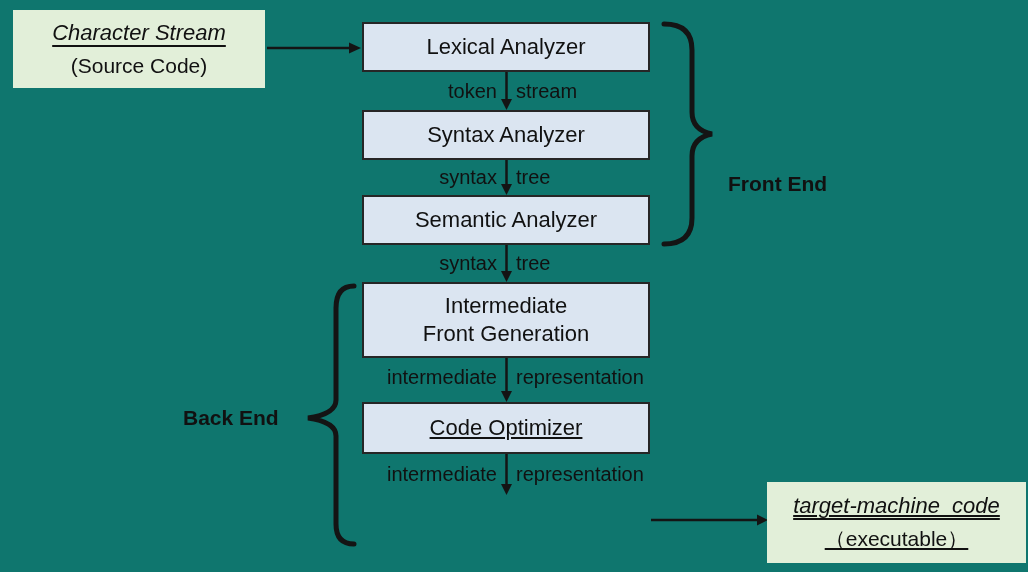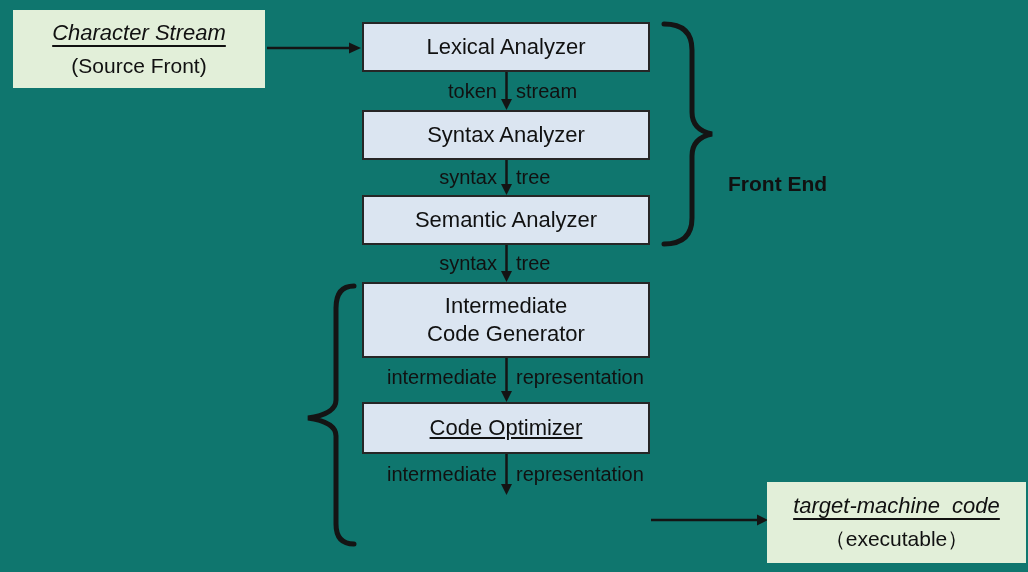--- a/index.html
+++ b/index.html
@@ -40,21 +40,21 @@
     text-decoration: underline;
     text-decoration-thickness: 1.5px;
     text-underline-offset: 5px;
     white-space: pre-wrap;
   }
   .endpoint .subtitle {
     font-size: 21px;
     margin-top: 4px;
   }
   #source-box { left: 13px; top: 10px; width: 252px; height: 78px; }
-  #target-box { left: 767px; top: 482px; width: 259px; height: 81px; }
+  #target-box { left: 767px; top: 482px; width: 259px; height: 81px; text-decoration: underline; }
 
   
   .stage {
     position: absolute;
     left: 362px;
     width: 288px;
     background: #dbe5f1;
     border: 2px solid #262626;
     box-sizing: border-box;
     display: flex;
@@ -133,35 +133,35 @@
       <polygon points="757,514.5 757,525.5 768,520" stroke="none"></polygon>
     </g>
 
     <path d="M 664 24 Q 692 24 692 50 L 692 112 Q 692 130 712 134 Q 692 138 692 156 L 692 218 Q 692 244 664 244" fill="none" stroke="#141414" stroke-width="5" stroke-linecap="round"></path>
 
     <path d="M 354 286 Q 336 286 336 308 L 336 400 Q 336 414 308 418 Q 336 422 336 436 L 336 524 Q 336 544 354 544" fill="none" stroke="#141414" stroke-width="5" stroke-linecap="round"></path>
   </svg>
 
   <div class="endpoint" id="source-box">
     <span class="title">Character Stream</span>
-    <span class="subtitle">(Source Front)</span>
+    <span class="subtitle">(Source Code)</span>
   </div>
 
   <div class="stage" id="stage-lexical">
     <span>Lexical Analyzer</span>
   </div>
   <div class="stage" id="stage-syntax">
     <span>Syntax Analyzer</span>
   </div>
   <div class="stage" id="stage-semantic">
     <span>Semantic Analyzer</span>
   </div>
   <div class="stage" id="stage-icg">
     <span>Intermediate</span>
-    <span>Code Generator</span>
+    <span>Front Generation</span>
   </div>
   <div class="stage" id="stage-optimizer">
     <span>Code Optimizer</span>
   </div>
 
   <div class="flow" id="flow-token">
     <span class="w-left">token</span>
     <span class="w-right">stream</span>
   </div>
   <div class="flow" id="flow-tree1">
@@ -175,19 +175,20 @@
   <div class="flow" id="flow-ir1">
     <span class="w-left">intermediate</span>
     <span class="w-right">representation</span>
   </div>
   <div class="flow" id="flow-ir2">
     <span class="w-left">intermediate</span>
     <span class="w-right">representation</span>
   </div>
 
   <div class="group-label" id="front-end-label">Front End</div>
+  <div class="group-label" id="back-end-label">Back End</div>
 
   <div class="endpoint" id="target-box">
     <span class="title">target-machine  code</span>
     <span class="subtitle">（executable）</span>
   </div>
 
 </div>
 
 </body></html>

